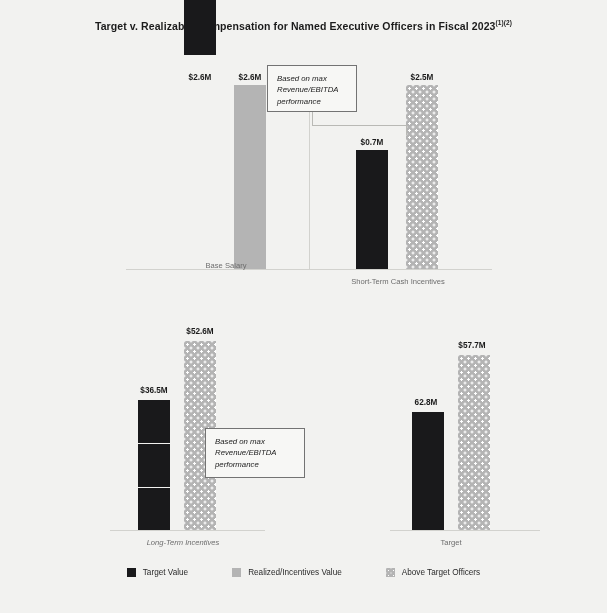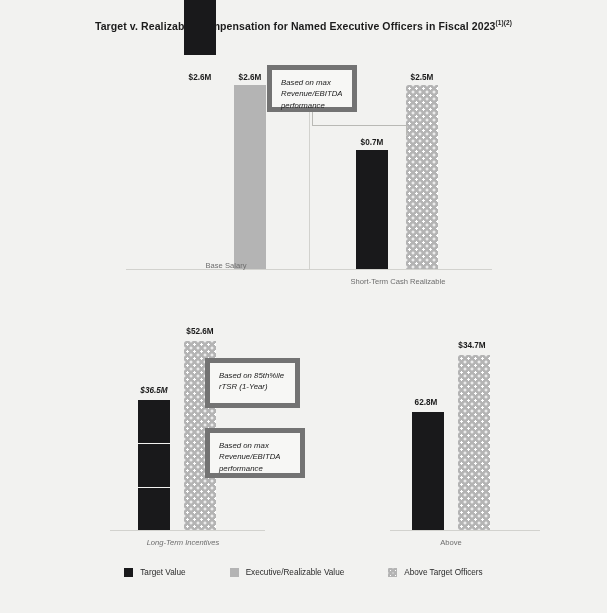--- a/index.html
+++ b/index.html
@@ -79,21 +79,21 @@
   .divider {
     position: absolute;
     width: 1px;
     background: #19191b;
   }
 
   
   .callout {
     position: absolute;
     background: #f7f7f5;
-    border: 5px solid #737373;
+    border: 1px solid #737373;
     font-size: 7.8px;
     font-style: italic;
     color: #1b1b1b;
     line-height: 1.45;
     padding: 7px 9px;
     box-sizing: border-box;
   }
   .leader-h {
     position: absolute;
     height: 1px;
@@ -156,73 +156,70 @@
       <div class="cat-label" style="left:-10px; top:206px; width:120px;">Base Salary</div>
     </div>
 
     <div class="divider" style="left:183px; top:40px; height:174px; background:#d2d2ce;"></div>
 
     <div style="position:absolute; left:222px; top:0; width:105px; height:214px;">
       <div class="bar-label" style="left:0; top:83px; width:48px;">$0.7M</div>
       <div style="position:absolute; left:8px; bottom:0; width:32px; height:119px; background:#19191b;"></div>
       <div class="bar-label" style="left:50px; top:18px; width:48px;">$2.5M</div>
       <div class="bar above" style="position:absolute; left:58px; bottom:0; width:32px; height:184px;"></div>
-      <div class="cat-label" style="left:-30px; top:222px; width:160px;">Short-Term Cash Realizable</div>
+      <div class="cat-label" style="left:-30px; top:222px; width:160px;">Short-Term Cash Incentives</div>
     </div>
 
     <div class="callout" style="left:141px; top:10px; width:90px; height:47px;">
       <span>Based on max Revenue/EBITDA performance</span>
     </div>
     <div class="leader-h" style="left:186px; top:70px; width:94px;"></div>
     <div style="position:absolute; left:186px; top:57px; width:1px; height:13px; background:#b9b9b5;"></div>
     <div style="position:absolute; left:280px; top:70px; width:1px; height:10px; background:#b9b9b5;"></div>
   </div>
 
   <div class="panel" style="left:110px; top:318px; width:430px; height:230px;">
 
     <div class="axis" style="left:0; top:212px; width:155px;"></div>
     <div class="axis" style="left:280px; top:212px; width:150px;"></div>
 
     <div style="position:absolute; left:18px; top:0; width:110px; height:212px;">
-      <div class="bar-label" style="left:0; top:68px; width:52px;font-style:italic;">$36.5M</div>
+      <div class="bar-label" style="left:0; top:68px; width:52px;">$36.5M</div>
       <div style="position:absolute; left:10px; bottom:0; width:32px; height:130px; background:#19191b;">
         <div style="position:absolute; left:0; top:43px; width:32px; height:1px; background:#f2f2f0;"></div>
         <div style="position:absolute; left:0; top:87px; width:32px; height:1px; background:#f2f2f0;"></div>
       </div>
       <div class="bar-label" style="left:44px; top:9px; width:56px;">$52.6M</div>
       <div class="bar above" style="position:absolute; left:56px; bottom:0; width:32px; height:189px;"></div>
       <div class="cat-label" style="left:-15px; top:220px; width:140px;font-style:italic;">Long-Term Incentives</div>
     </div>
 
-    <div class="callout" style="left:95px; top:40px; width:95px; height:50px;">
-      <span>Based on 85th%ile rTSR (1-Year)</span>
-    </div>
     <div class="callout" style="left:95px; top:110px; width:100px; height:50px;">
       <span>Based on max Revenue/EBITDA performance</span>
     </div>
 
     <div class="divider" style="left:200px; top:38px; height:174px; background:#d2d2ce; width:0;"></div>
 
     <div style="position:absolute; left:290px; top:0; width:110px; height:212px;">
       <div class="bar-label" style="left:0; top:80px; width:52px;">62.8M</div>
       <div style="position:absolute; left:12px; bottom:0; width:32px; height:118px; background:#19191b;"></div>
-      <div class="bar-label" style="left:44px; top:23px; width:56px;">$34.7M</div>
+      <div class="bar-label" style="left:44px; top:23px; width:56px;">$57.7M</div>
       <div class="bar above" style="position:absolute; left:58px; bottom:0; width:32px; height:175px;"></div>
-      <div class="cat-label" style="left:12px; top:220px; width:78px;">Above</div>
+      <div class="cat-label" style="left:12px; top:220px; width:78px;">Target</div>
     </div>
   </div>
 
   <div class="legend">
     <div class="legend-item">
       <span class="swatch target"></span>
       <span>Target Value</span>
     </div>
     <div class="legend-item">
       <span class="swatch realized"></span>
-      <span>Executive/Realizable Value</span>
+      <span>Realized/Incentives Value</span>
     </div>
     <div class="legend-item">
       <span class="swatch above"></span>
       <span>Above Target Officers</span>
     </div>
   </div>
 
 </div>
 
 </body></html>

